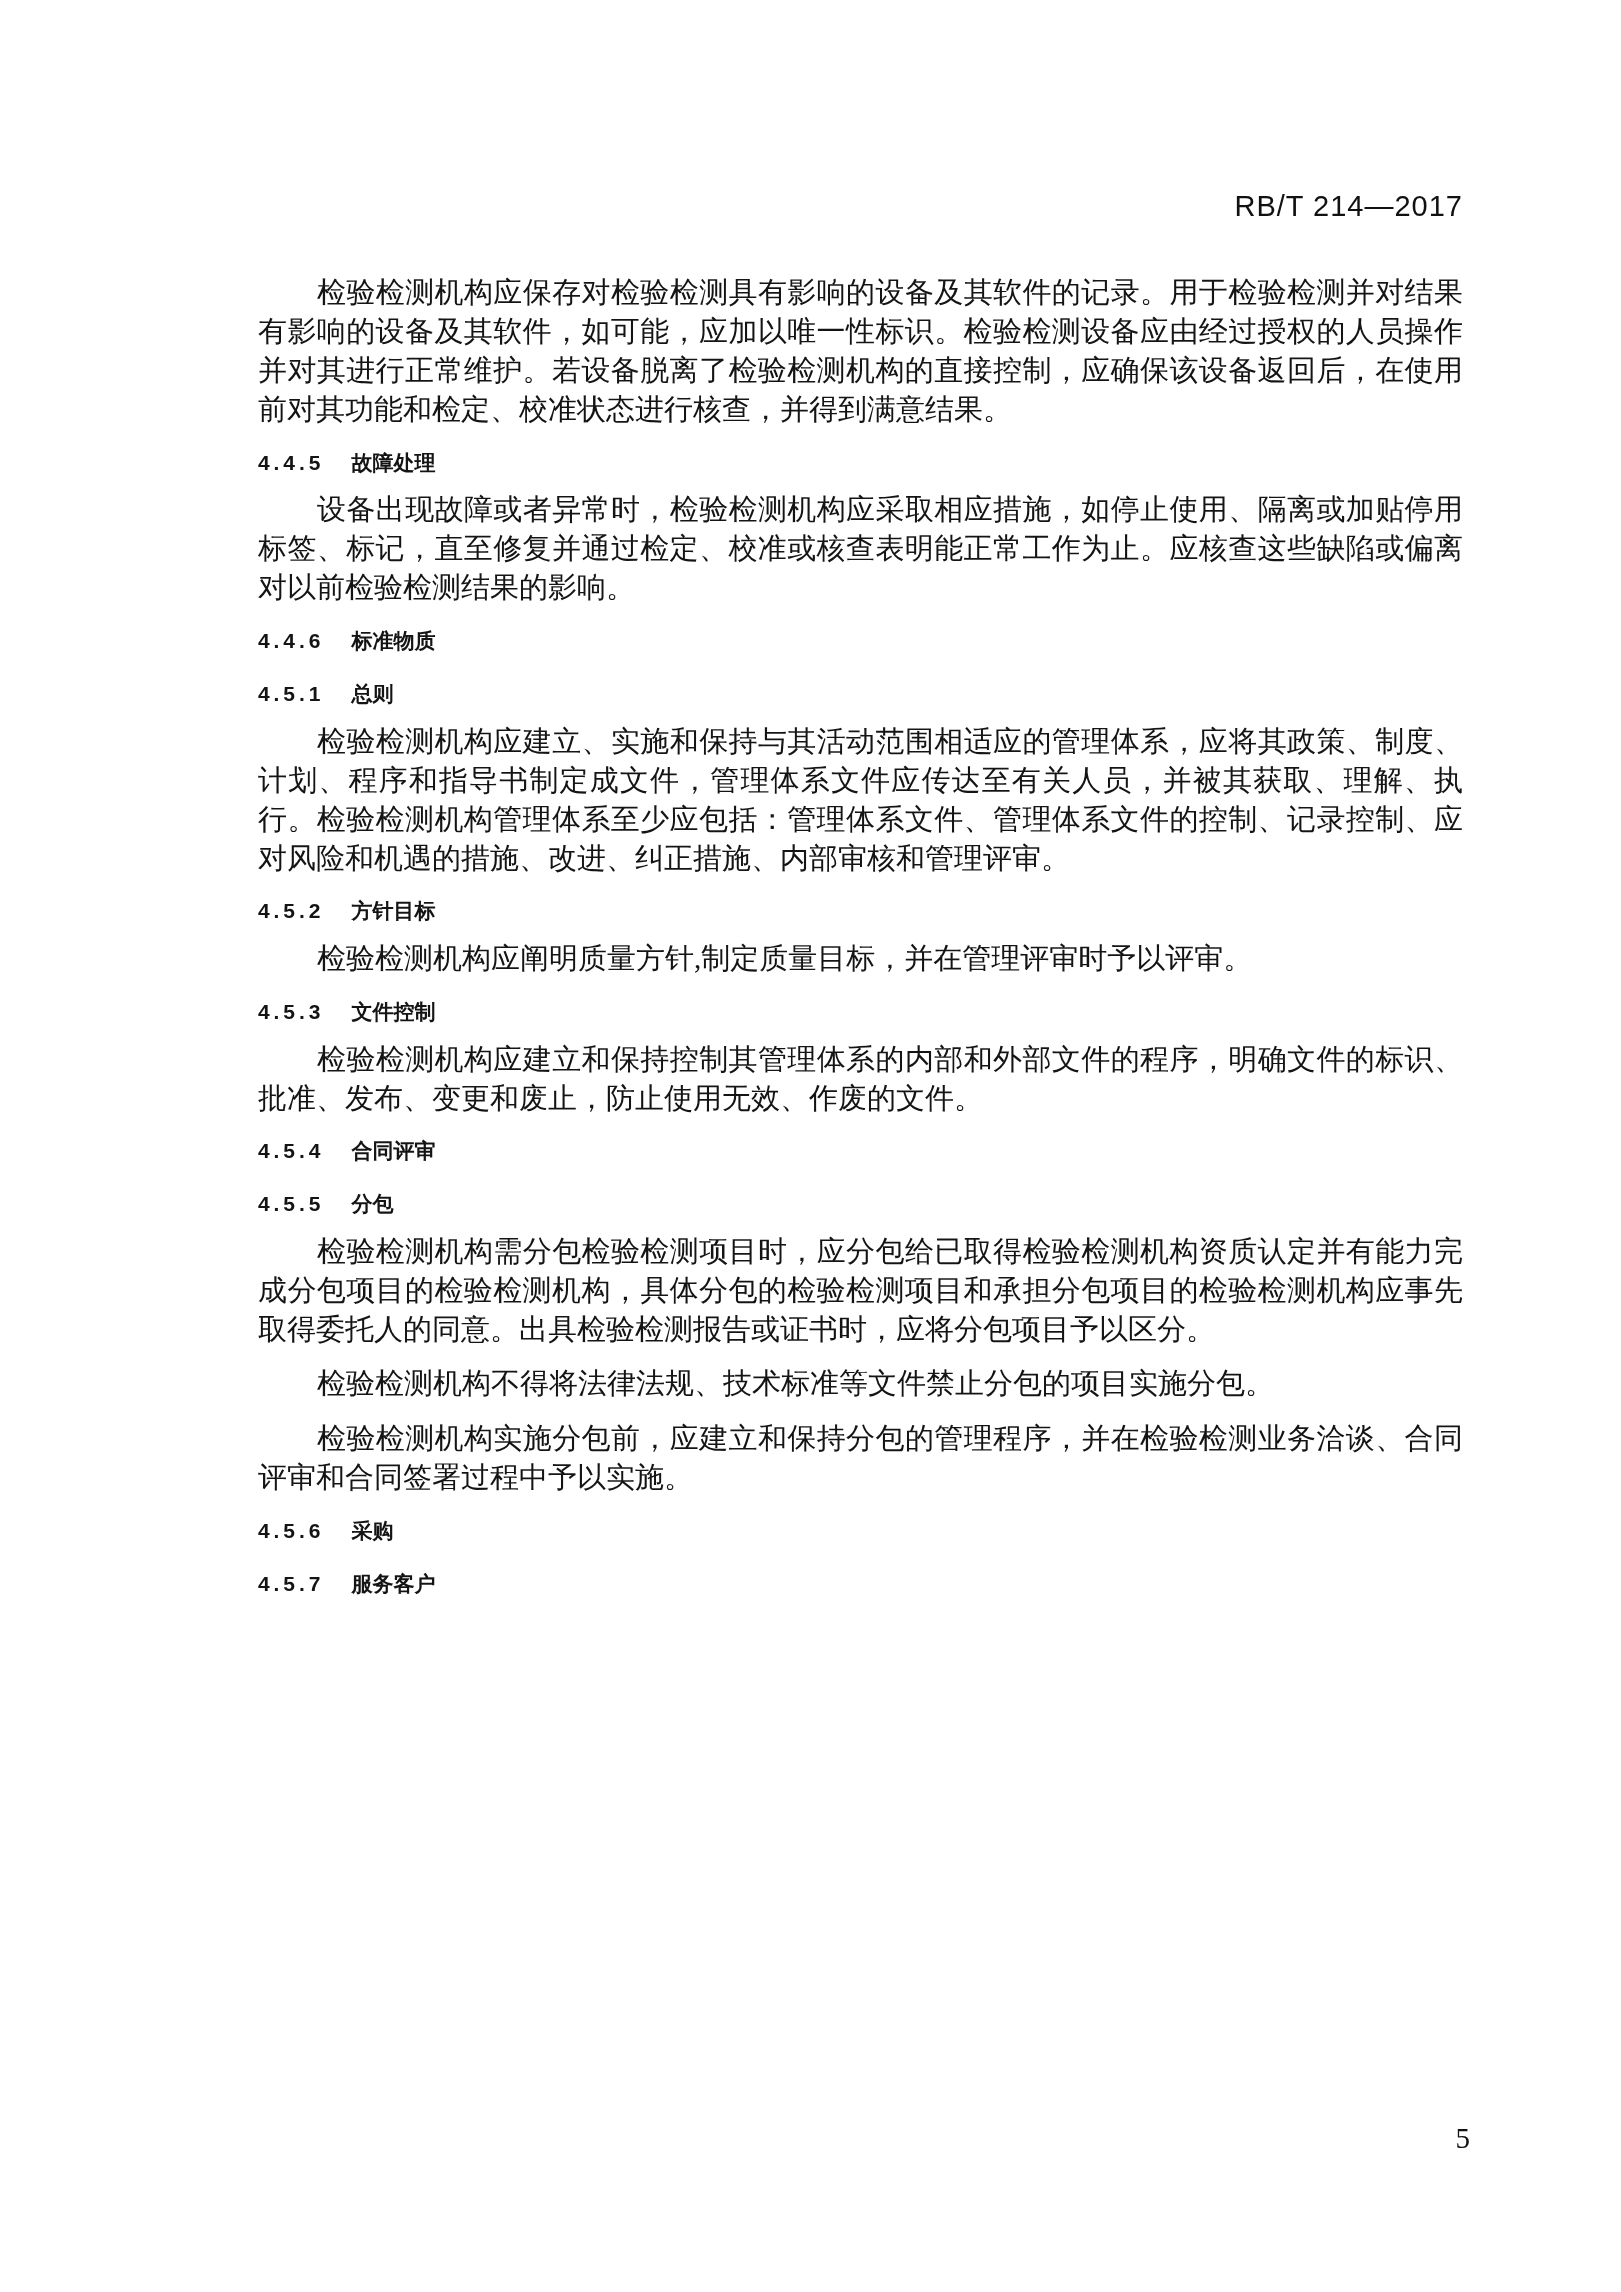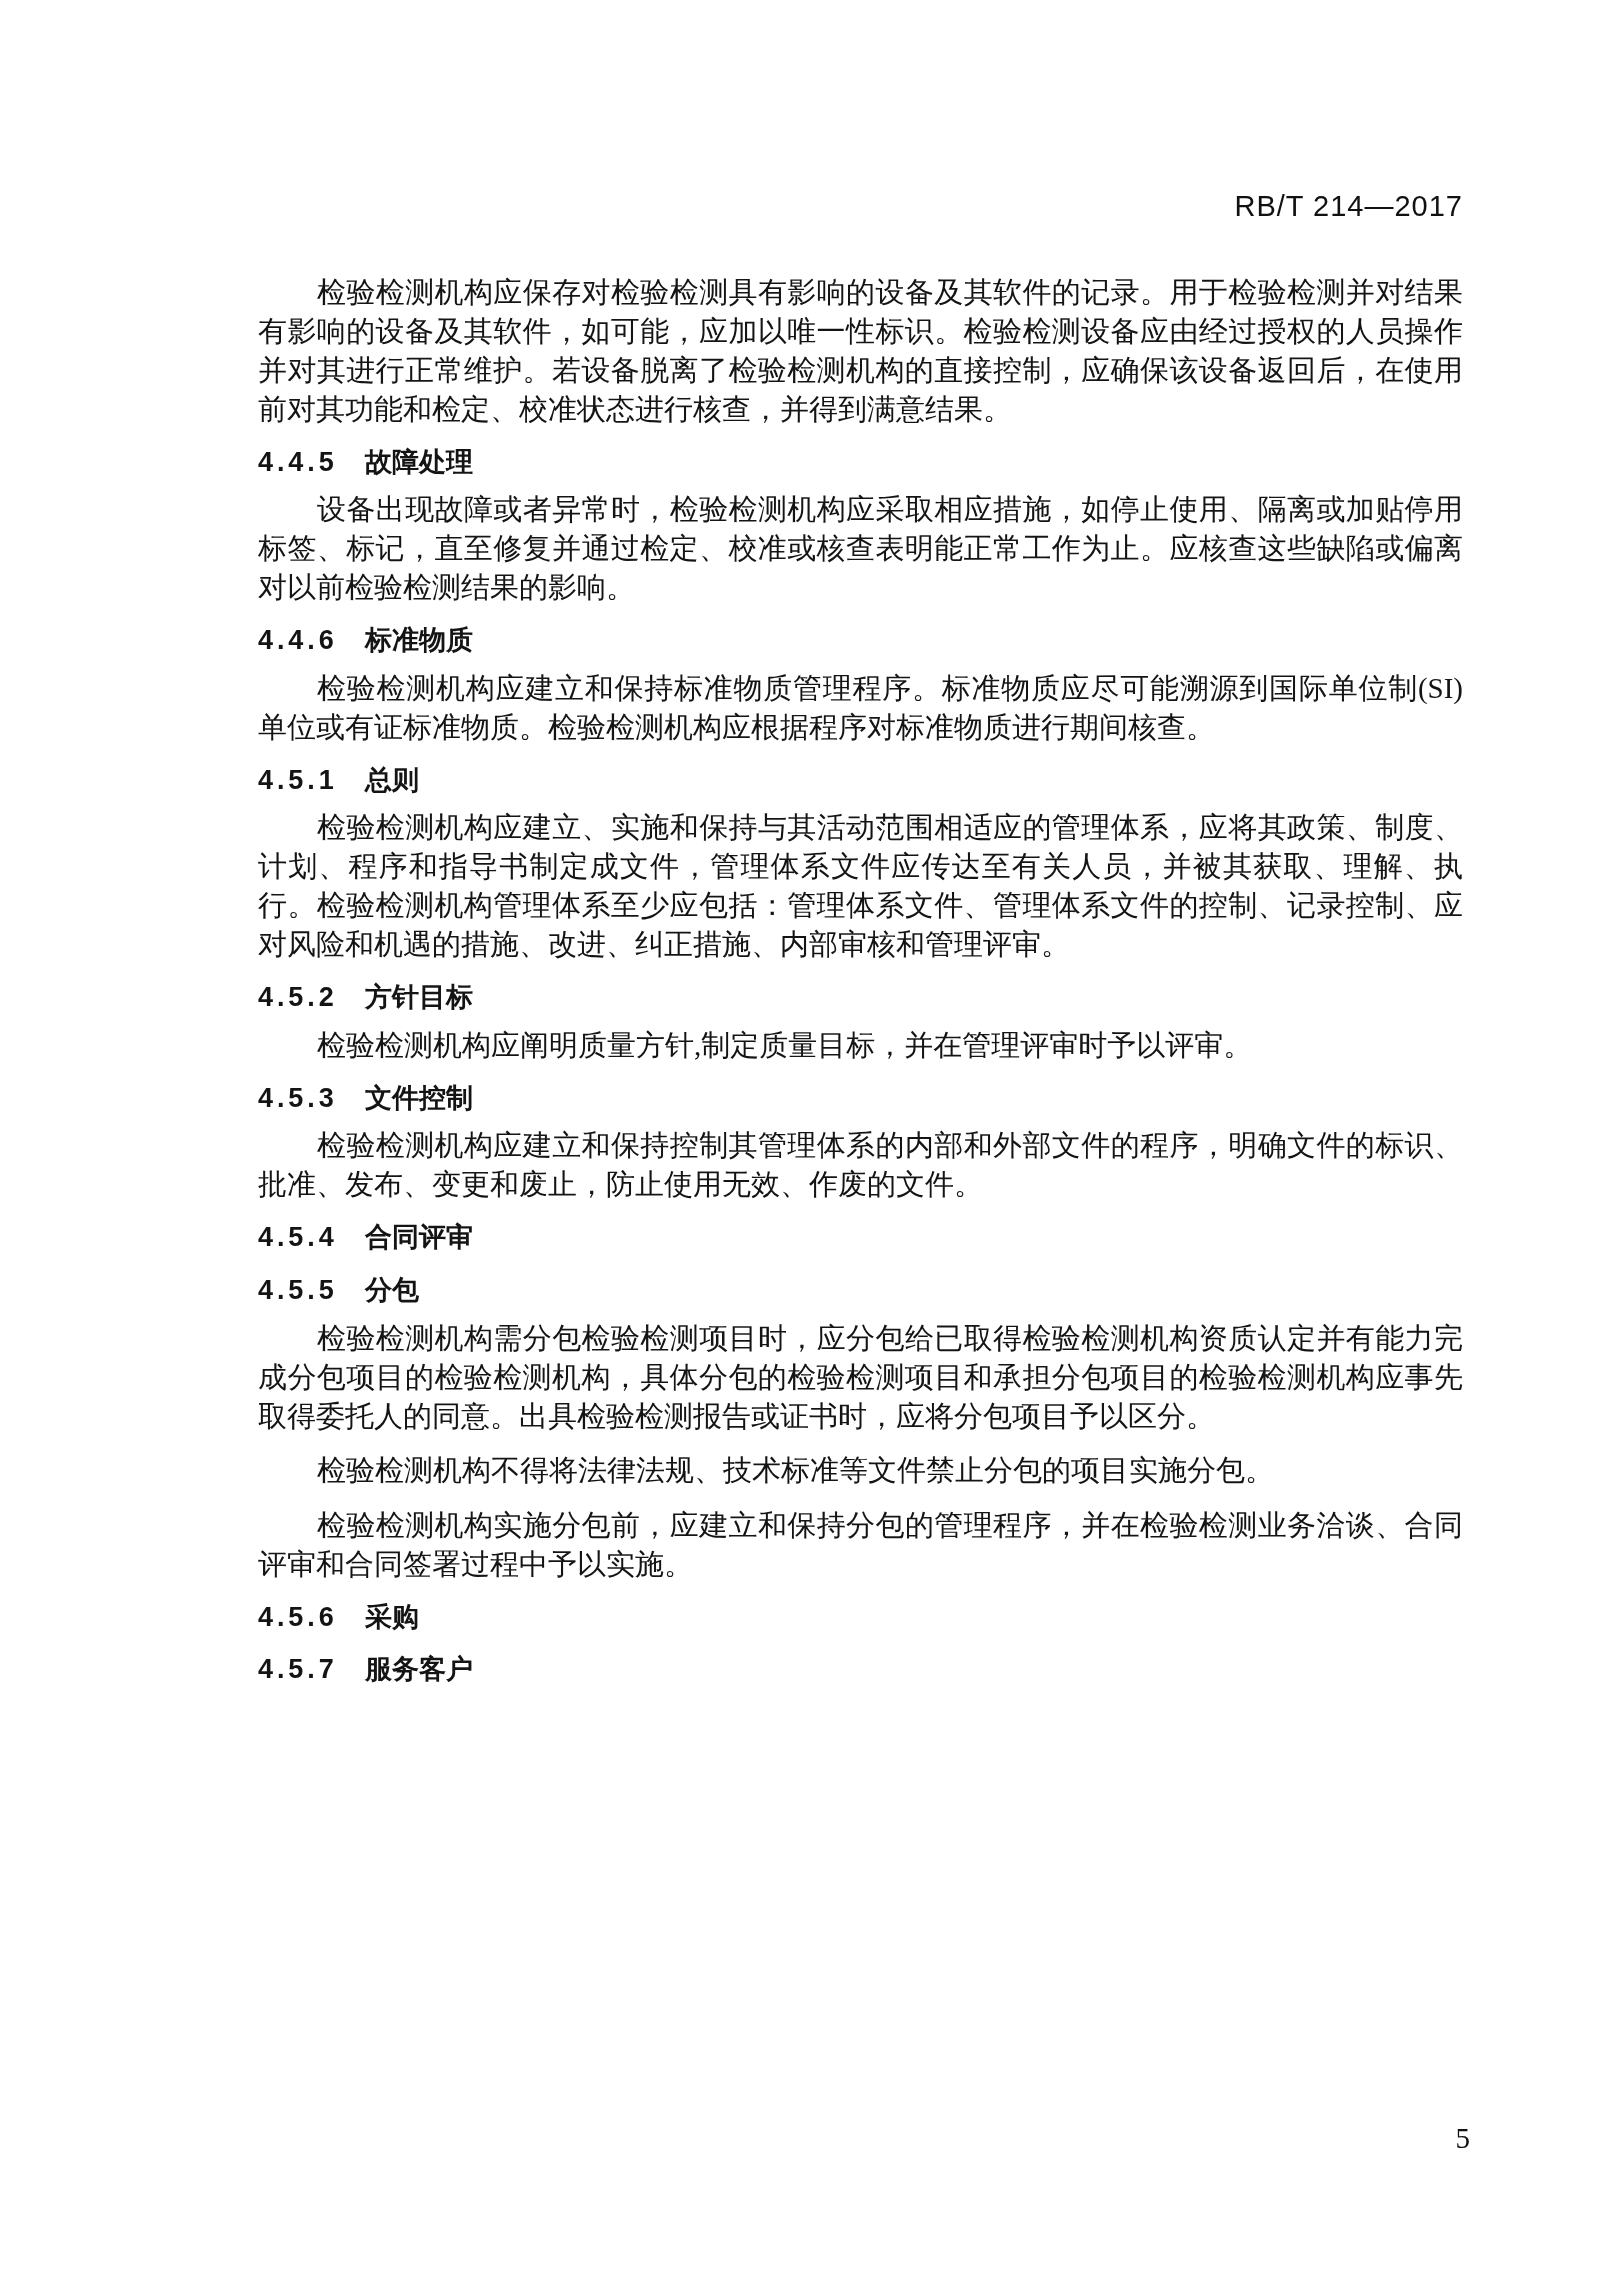--- a/index.html
+++ b/index.html
@@ -36,21 +36,21 @@
   .para {
     margin: 0;
     text-indent: 59px;
   }
   .para + .para {
     margin-top: 15.7px;
   }
   .heading {
     font-family: "Liberation Sans", sans-serif;
     font-weight: bold;
-    font-size: 27px;
+    font-size: 21px;
     line-height: 39px;
     margin: 0;
     text-align: left;
   }
   .heading .h-num {
     letter-spacing: 3.9px;
     margin-right: 27.4px;
     font-weight: bold;
   }
   .heading.level3 {
@@ -74,21 +74,20 @@
 <body>
 
 <div class="page">
   <div class="doc-header">RB/T 214—2017</div>
 
   <main class="doc-body">
       <p class="para">检验检测机构应保存对检验检测具有影响的设备及其软件的记录。用于检验检测并对结果有影响的设备及其软件，如可能，应加以唯一性标识。检验检测设备应由经过授权的人员操作并对其进行正常维护。若设备脱离了检验检测机构的直接控制，应确保该设备返回后，在使用前对其功能和检定、校准状态进行核查，并得到满意结果。</p>
       <h3 class="heading level3"><span class="h-num">4.4.5</span><span class="h-title">故障处理</span></h3>
       <p class="para">设备出现故障或者异常时，检验检测机构应采取相应措施，如停止使用、隔离或加贴停用标签、标记，直至修复并通过检定、校准或核查表明能正常工作为止。应核查这些缺陷或偏离对以前检验检测结果的影响。</p>
       <h3 class="heading level3"><span class="h-num">4.4.6</span><span class="h-title">标准物质</span></h3>
-      <p class="para">检验检测机构应建立和保持标准物质管理程序。标准物质应尽可能溯源到国际单位制(SI)单位或有证标准物质。检验检测机构应根据程序对标准物质进行期间核查。</p>
       <h3 class="heading level3"><span class="h-num">4.5.1</span><span class="h-title">总则</span></h3>
       <p class="para">检验检测机构应建立、实施和保持与其活动范围相适应的管理体系，应将其政策、制度、计划、程序和指导书制定成文件，管理体系文件应传达至有关人员，并被其获取、理解、执行。检验检测机构管理体系至少应包括：管理体系文件、管理体系文件的控制、记录控制、应对风险和机遇的措施、改进、纠正措施、内部审核和管理评审。</p>
       <h3 class="heading level3"><span class="h-num">4.5.2</span><span class="h-title">方针目标</span></h3>
       <p class="para">检验检测机构应阐明质量方针,制定质量目标，并在管理评审时予以评审。</p>
       <h3 class="heading level3"><span class="h-num">4.5.3</span><span class="h-title">文件控制</span></h3>
       <p class="para">检验检测机构应建立和保持控制其管理体系的内部和外部文件的程序，明确文件的标识、批准、发布、变更和废止，防止使用无效、作废的文件。</p>
       <h3 class="heading level3"><span class="h-num">4.5.4</span><span class="h-title">合同评审</span></h3>
       <h3 class="heading level3"><span class="h-num">4.5.5</span><span class="h-title">分包</span></h3>
       <p class="para">检验检测机构需分包检验检测项目时，应分包给已取得检验检测机构资质认定并有能力完成分包项目的检验检测机构，具体分包的检验检测项目和承担分包项目的检验检测机构应事先取得委托人的同意。出具检验检测报告或证书时，应将分包项目予以区分。</p>
       <p class="para">检验检测机构不得将法律法规、技术标准等文件禁止分包的项目实施分包。</p>

